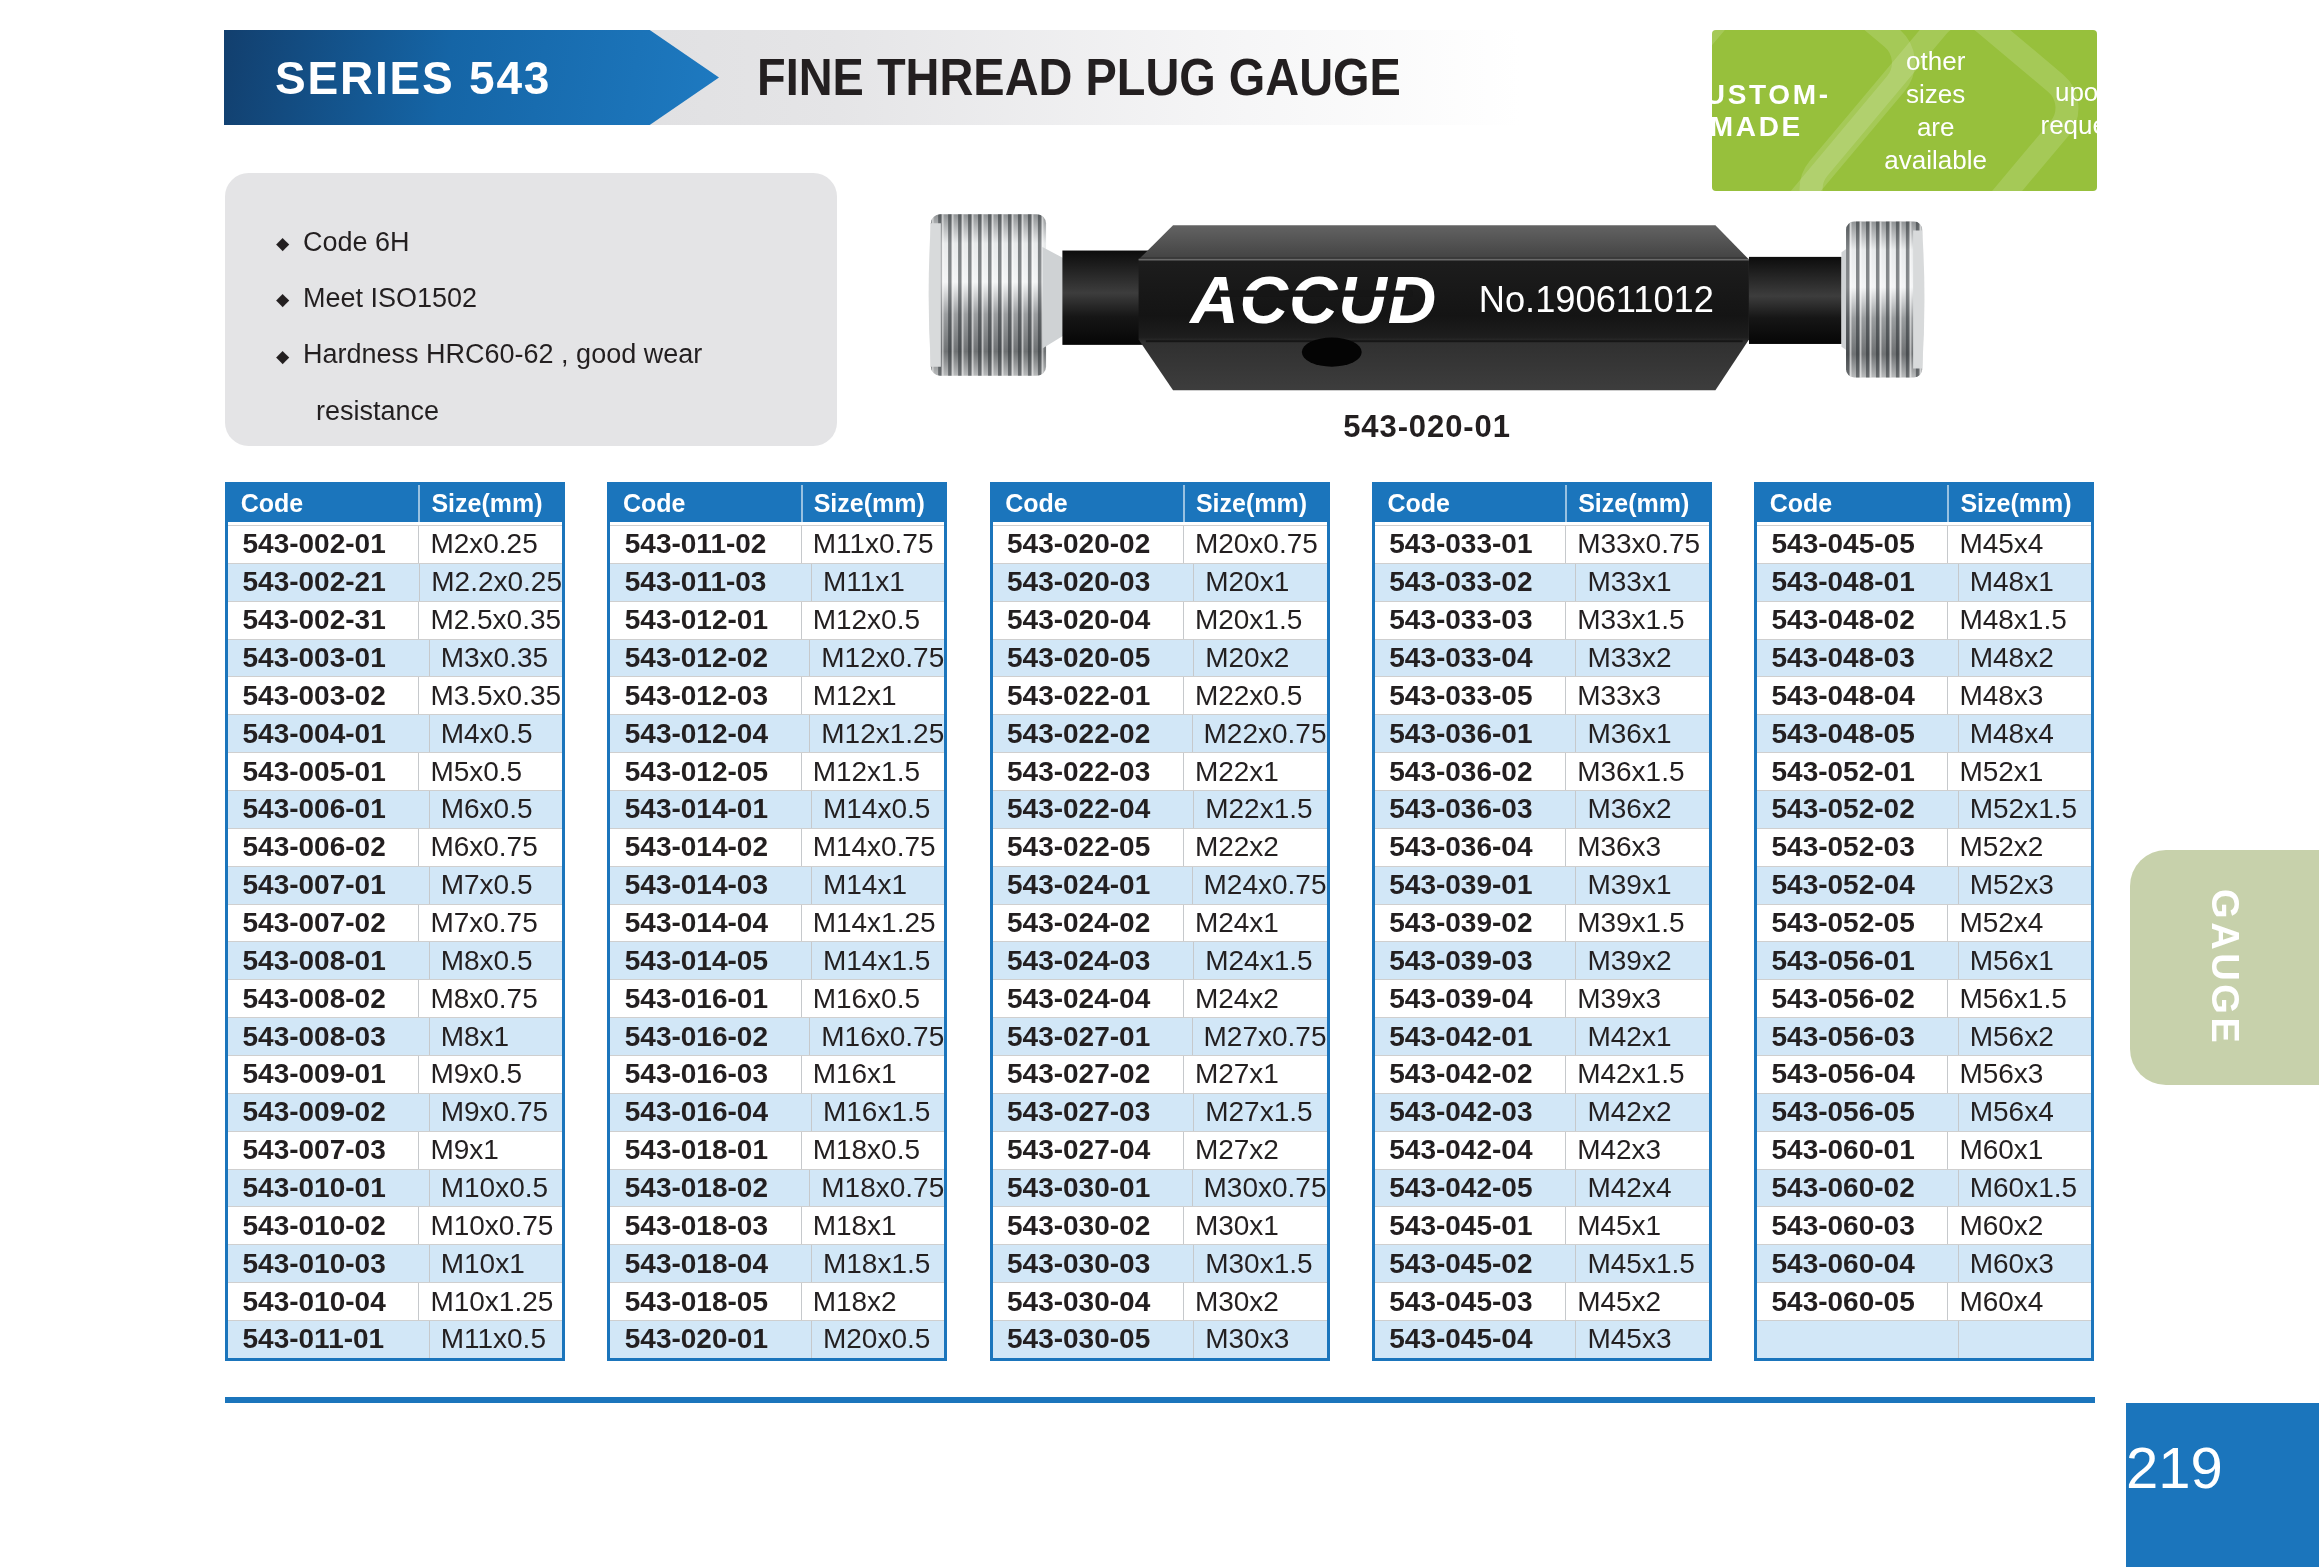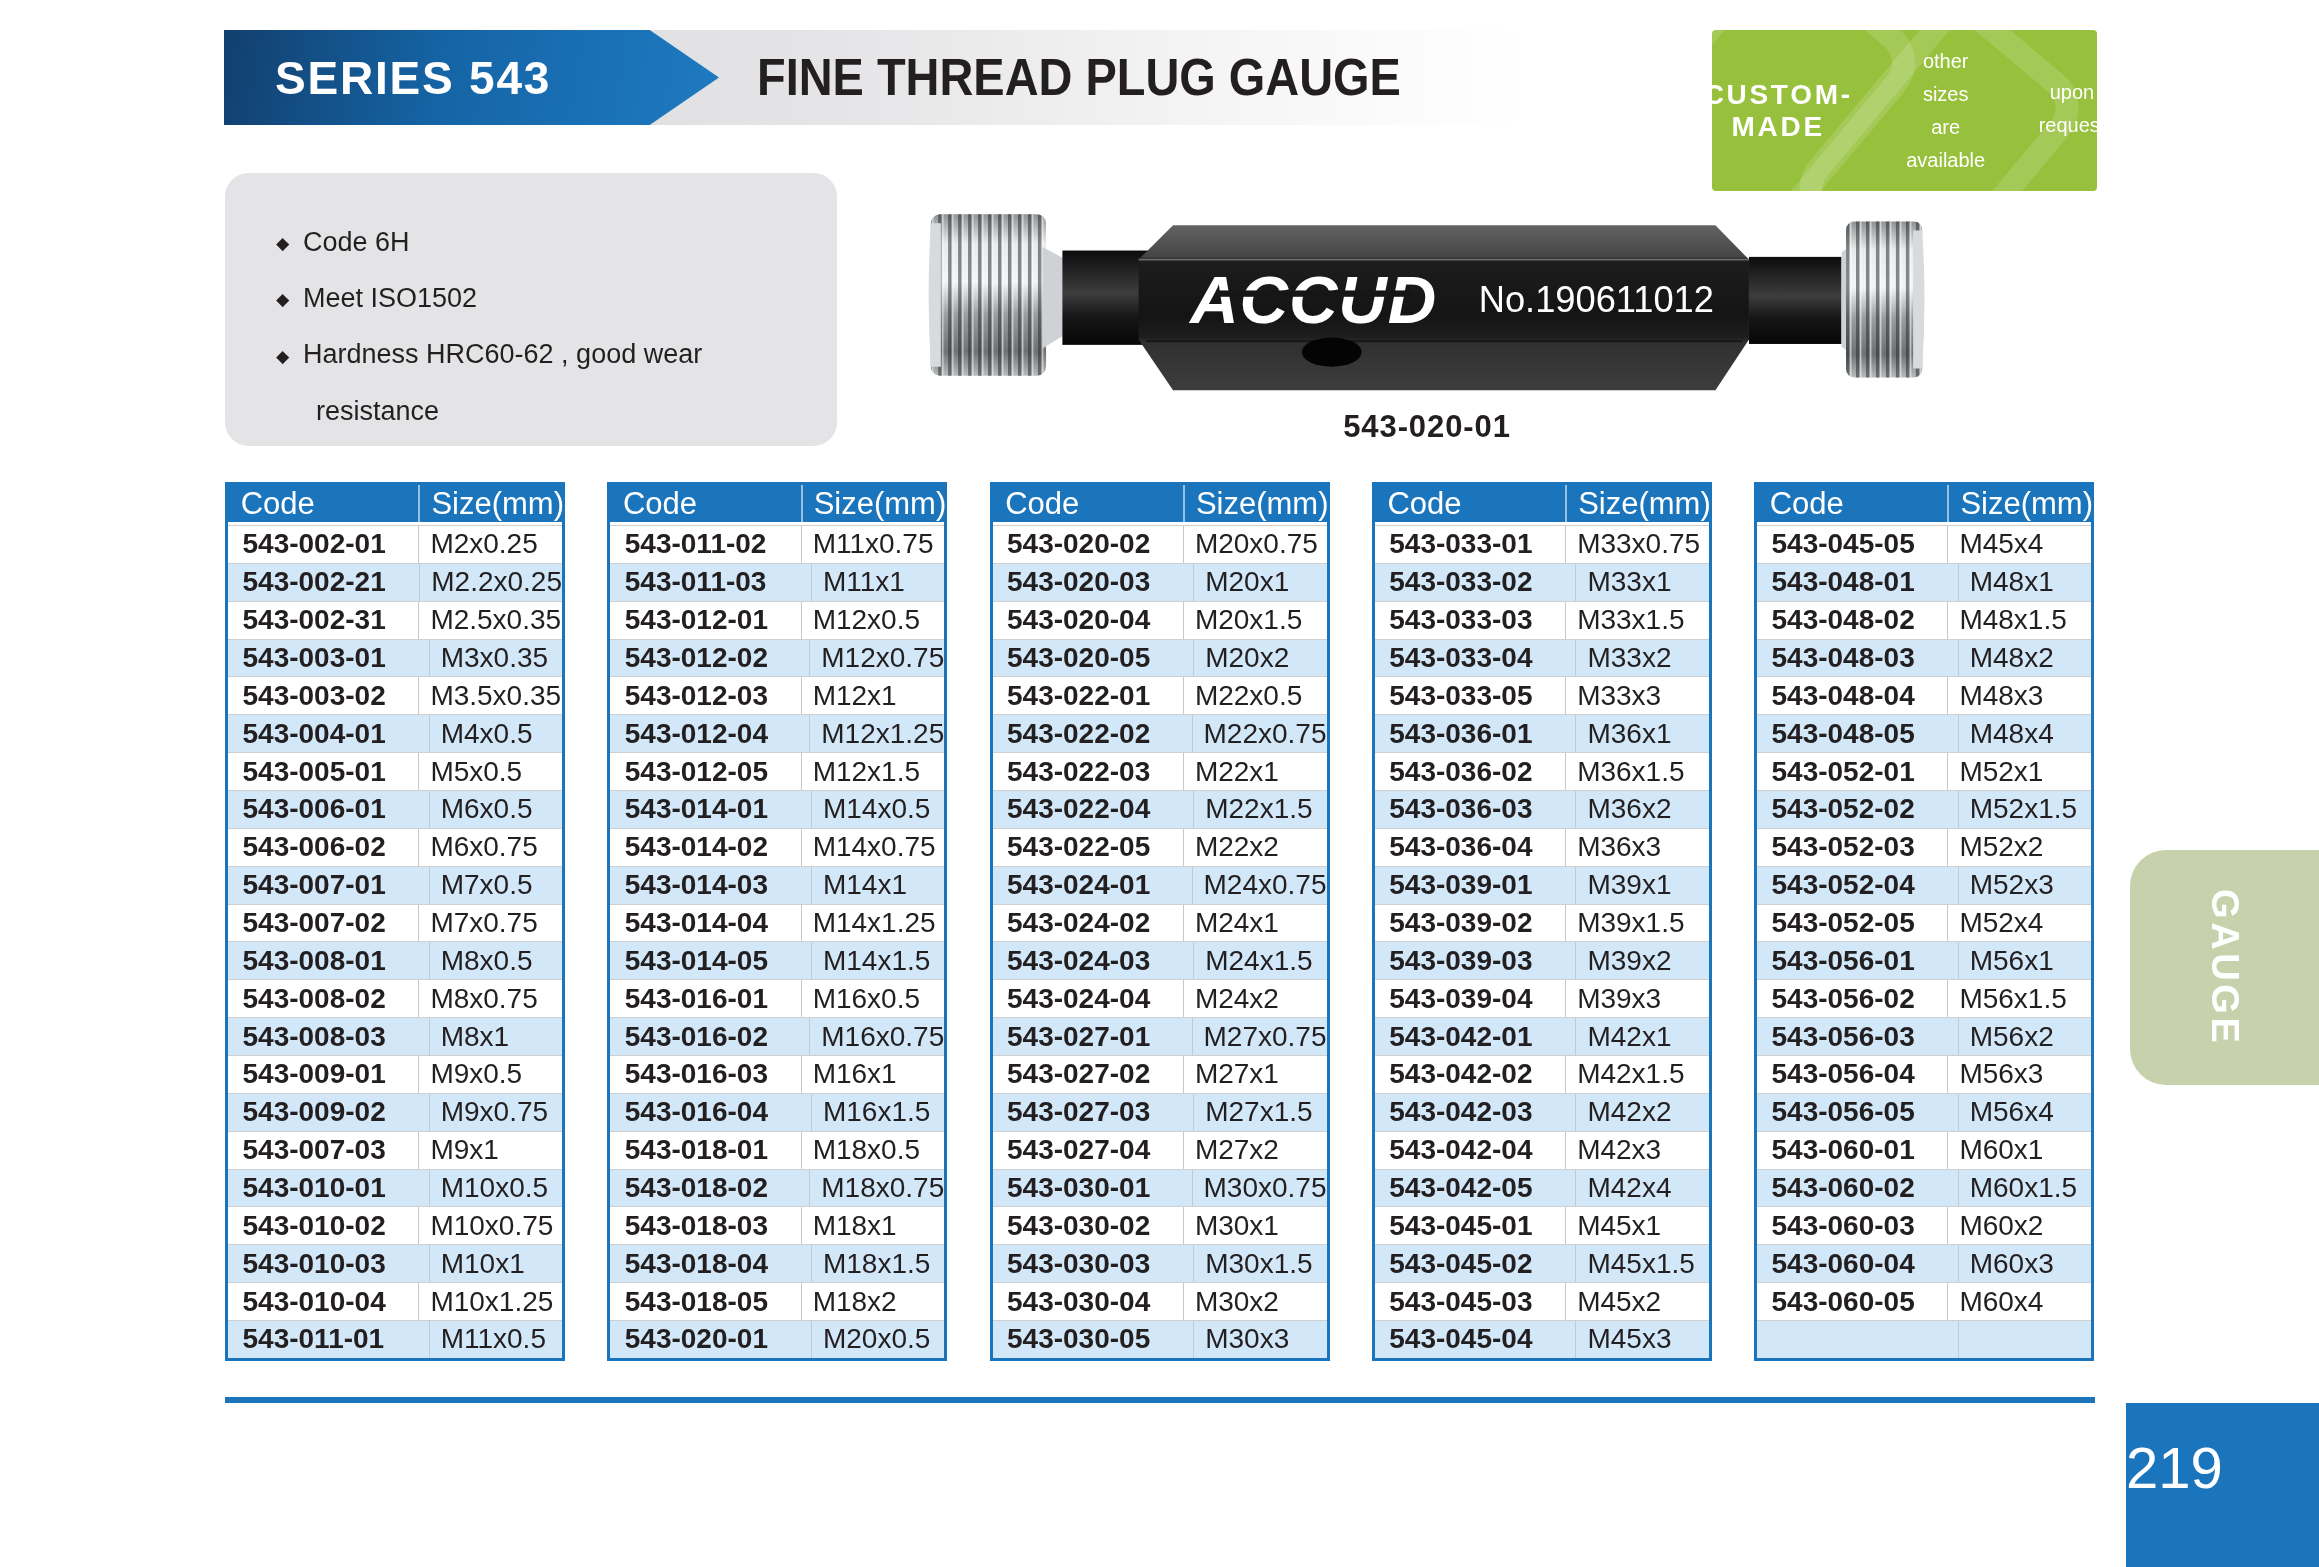--- a/index.html
+++ b/index.html
@@ -26,38 +26,38 @@
     transform:scaleX(.92);transform-origin:left center;white-space:nowrap;}
 
   
   .badge{position:absolute;left:1712px;top:30px;width:385px;height:161px;border-radius:4px;
     background:var(--badge);overflow:hidden;display:flex;flex-direction:row;align-items:center;
     justify-content:center;gap:5.5px;text-align:center;}
   .badge .wm1,.badge .wm2{position:absolute;border:23.6px solid rgba(255,255,255,.14);border-radius:44px;}
   .badge .wm1{width:200px;height:309px;left:-55px;top:-73px;transform:rotate(40deg);}
   .badge .wm2{width:182px;height:273px;left:136px;top:-18px;transform:rotate(40deg);}
   .badge-title{color:#fff;font-size:28px;font-weight:bold;letter-spacing:2.7px;position:relative;}
-  .badge-line{color:#fff;font-size:20px;line-height:33px;position:relative;margin-left:48px;}
+  .badge-line{color:#fff;font-size:26px;line-height:33px;position:relative;margin-left:48px;}
 
   
   .features{position:absolute;left:225px;top:173px;width:612px;height:273px;background:#E4E4E6;border-radius:23.6px;
     padding:42px 36px 0 51px;}
   .feature{font-size:27px;line-height:55px;color:var(--ink);padding-left:40px;text-indent:-40px;}
   .bullet{font-size:17.3px;display:inline-block;width:27px;text-indent:0;vertical-align:1.8px;color:var(--ink);}
 
   
   .product{position:absolute;left:927px;top:207px;width:1000px;}
   .product svg{display:block;}
   .product-caption{margin-top:7.3px;text-align:center;font-size:31px;font-weight:bold;letter-spacing:0.9px;color:var(--ink);}
 
   
   .tables{position:absolute;left:225px;top:482px;width:1869px;height:879px;display:flex;justify-content:space-between;}
   .gtable{width:340px;height:879px;border:3.6px solid var(--accent);background:#fff;display:flex;flex-direction:column;}
   .thead{height:40px;flex:0 0 40px;background:var(--accent);display:flex;border-bottom:3.6px solid #fff;}
-  .th{color:#fff;font-weight:normal;font-size:31px;display:flex;align-items:center;}
+  .th{color:#fff;font-weight:bold;font-size:25px;display:flex;align-items:center;}
   .col-code{width:57%;padding-left:12.7px;}
   .col-size{width:43%;padding-left:11px;}
   .thead .col-size{border-left:2.7px solid rgba(255,255,255,.55);}
   .trow{flex:1;display:flex;background:#fff;border-top:1.8px solid #CFCFCF;}
   .trow:first-of-type{border-top:none;}
   .trow.alt{background:var(--row-alt);gap:24px;}
   .td{font-size:28px;display:flex;align-items:center;color:var(--ink);white-space:nowrap;}
   .td.col-code{font-weight:bold;padding-left:14.5px;}
   .trow .col-size{border-left:1.8px solid #C6C9CC;}
 

